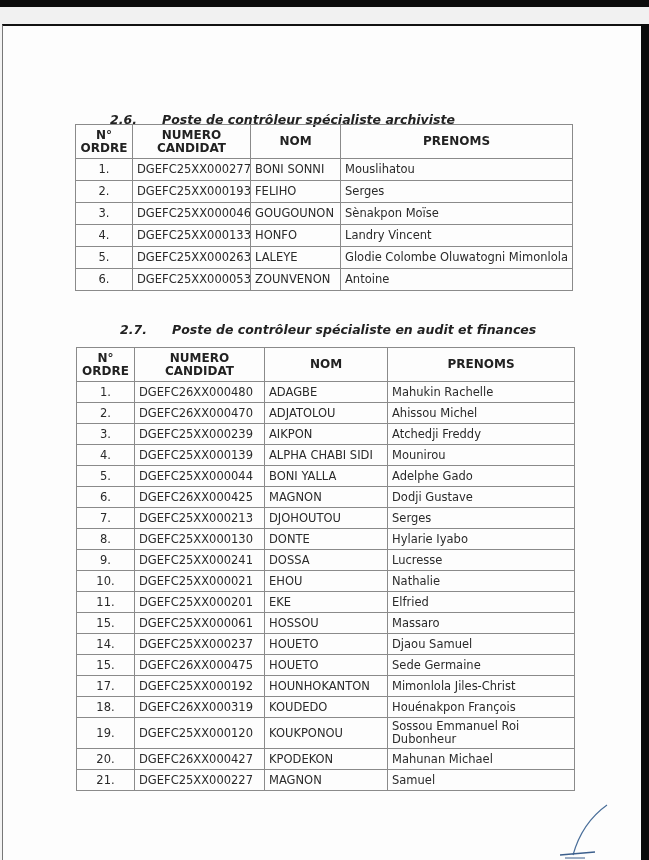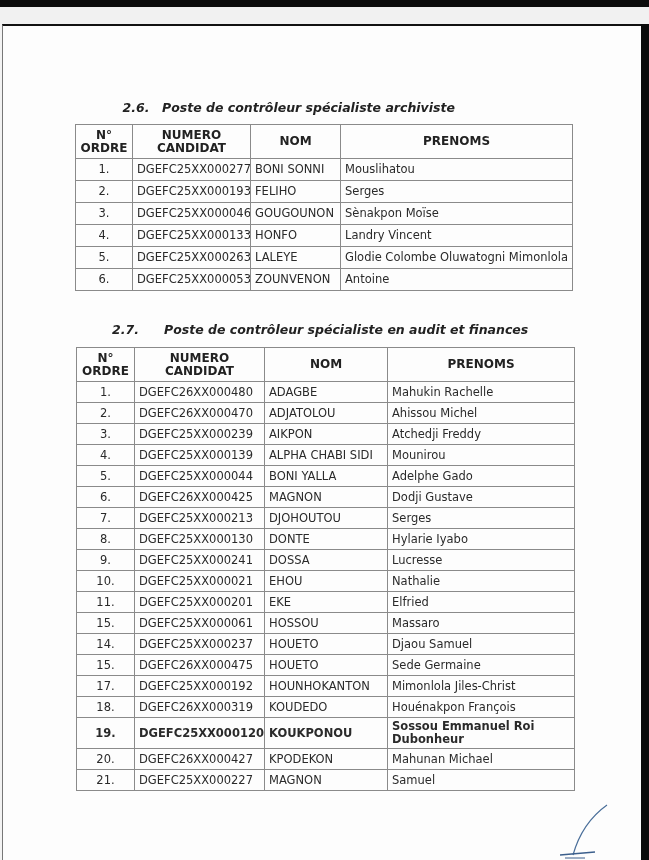--- a/index.html
+++ b/index.html
@@ -71,38 +71,38 @@
       font-size: 12px;
       padding: 2px 2px;
     }
     table.roster td.ord { text-align: center; }
     table.roster td.wrap { white-space: normal; line-height: 13px; }
     #t1 { left: 75px; top: 124px; width: 497px; }
     #t1 tr.data td { height: 21px; }
     #t1 th { height: 29px; }
     #t2 { left: 76px; top: 347px; width: 498px; }
     #t2 tr.data td { height: 20px; }
-    #t2 tr.data td.tall { height: 30px; font-weight: bold; }
+    #t2 tr.data td.tall { height: 30px; }
     #t2 th { height: 29px; }
     .signature {
       position: absolute;
       left: 555px; top: 800px;
       width: 60px; height: 60px;
     }
   </style>
 </head>
 <body>
 
 <div class="topbar"></div>
 <div class="graystrip"></div>
 
 <div class="page"></div>
 <div class="rightedge"></div>
 
-<div class="section-title" style="left:110px; top:100px;text-align:center;">
+<div class="section-title" style="left:110px; top:112px;">
   <span class="num">2.6.</span><span>Poste de contrôleur spécialiste archiviste</span>
 </div>
 
 <table class="roster" id="t1">
   <colgroup>
     <col style="width:57px">
     <col style="width:118px">
     <col style="width:90px">
     <col style="width:232px">
   </colgroup>
@@ -147,21 +147,21 @@
       </tr>
       <tr class="data">
         <td class="ord">6.</td>
         <td>DGEFC25XX000053</td>
         <td>ZOUNVENON</td>
         <td>Antoine</td>
       </tr>
     </tbody>
 </table>
 
-<div class="section-title" style="left:112px; top:322px;">
+<div class="section-title" style="left:120px; top:322px;">
   <span class="num">2.7.</span><span>Poste de contrôleur spécialiste en audit et finances</span>
 </div>
 
 <table class="roster" id="t2">
   <colgroup>
     <col style="width:58px">
     <col style="width:130px">
     <col style="width:123px">
     <col style="width:187px">
   </colgroup>

